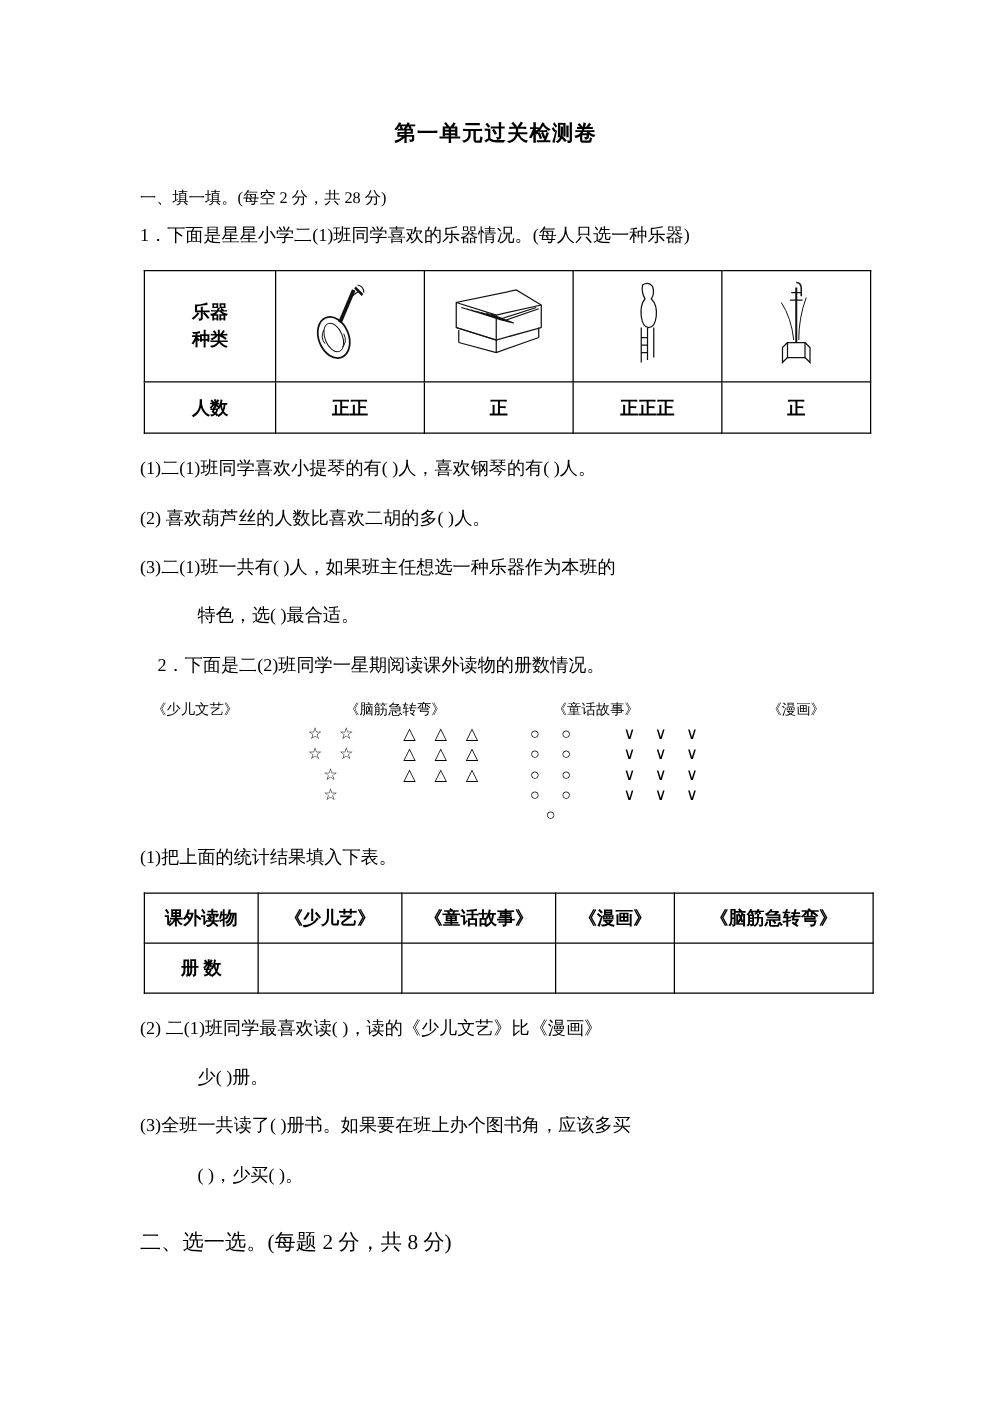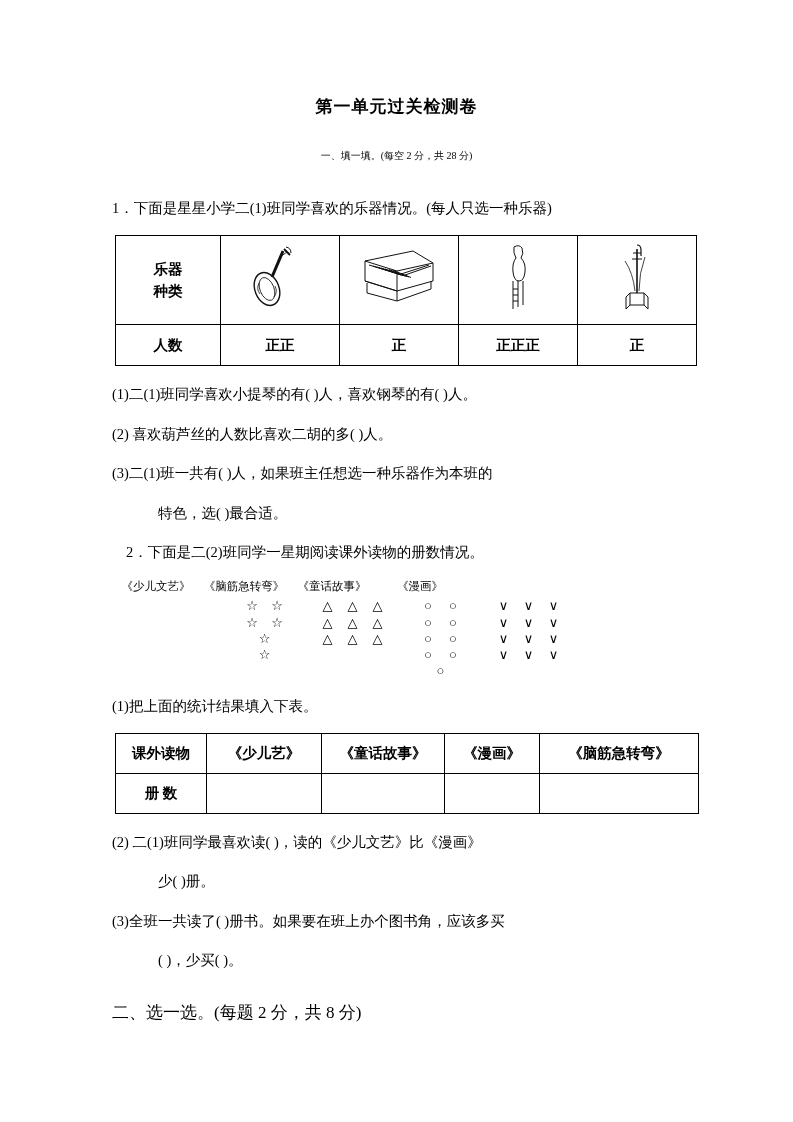--- a/index.html
+++ b/index.html
@@ -24,24 +24,23 @@
   }
   .doc-title {
     text-align: center;
     font-size: 17px;
     font-weight: bold;
     letter-spacing: 1px;
     margin: 0 0 30px 0;
     font-family: "DejaVu Sans", "Liberation Sans", sans-serif;
   }
   .sec-head {
-    font-size: 10px;
-    margin: 0 0 32px 0;
+    font-size: 13px;
+    margin: 0 0 8px 0;
     line-height: 1.6;
-    text-align: center;
   }
   .q-line {
     font-size: 14.5px;
     line-height: 1.75;
     margin: 0 0 14px 0;
   }
   .q-num {
     font-size: 14.5px;
     line-height: 1.75;
     margin: 0 0 14px 0;
@@ -82,21 +81,21 @@
 
   
   .picto-wrap {
     margin: 4px 0 14px 0;
     text-align: center;
   }
   .picto-head {
     font-size: 12.5px;
     letter-spacing: 0px;
     display: flex;
-    justify-content: flex-start;
+    justify-content: space-between;
     gap: 0px;
     margin-bottom: 4px;
   }
   .picto-head span {
     display: inline-block;
     width: 88px;
     text-align: center;
     font-family: "DejaVu Sans", "Liberation Sans", sans-serif;
     font-size: 11.5px;
     white-space: nowrap;

